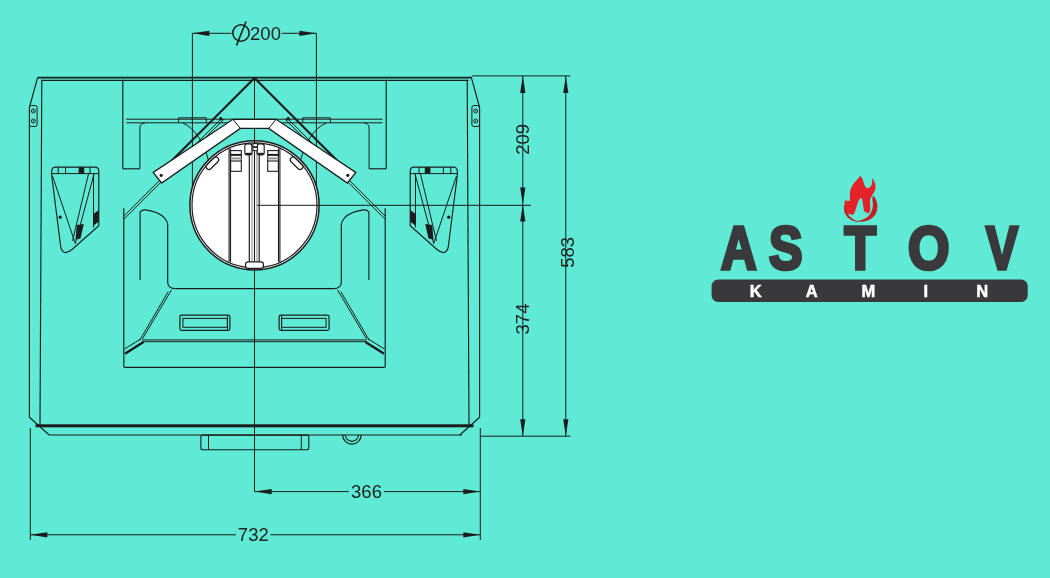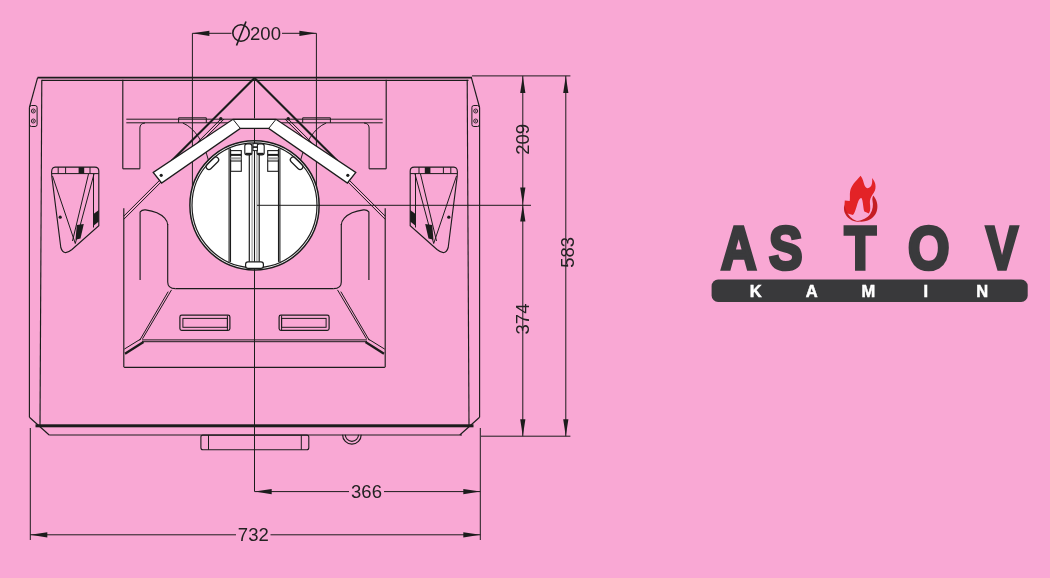--- a/index.html
+++ b/index.html
@@ -1,16 +1,16 @@
 <!DOCTYPE html>
 <html><head>
 <meta charset="utf-8">
 <style>
   html,body{margin:0;padding:0;background:#ffffff;}
-  .page{position:relative;width:1050px;height:578px;background:#f9a8d4;overflow:hidden;}
+  .page{position:relative;width:1050px;height:578px;background:#5eead4;overflow:hidden;}
   svg{position:absolute;left:0;top:0;}
   text{font-family:"Liberation Sans",sans-serif;}
 </style>
 </head>
 <body>
 <div class="page">
 <svg width="1050" height="578" viewBox="0 0 1050 578">
 <defs></defs>
 <g stroke="#1c1c1c" fill="none" stroke-width="1.15" stroke-linecap="butt">
 

